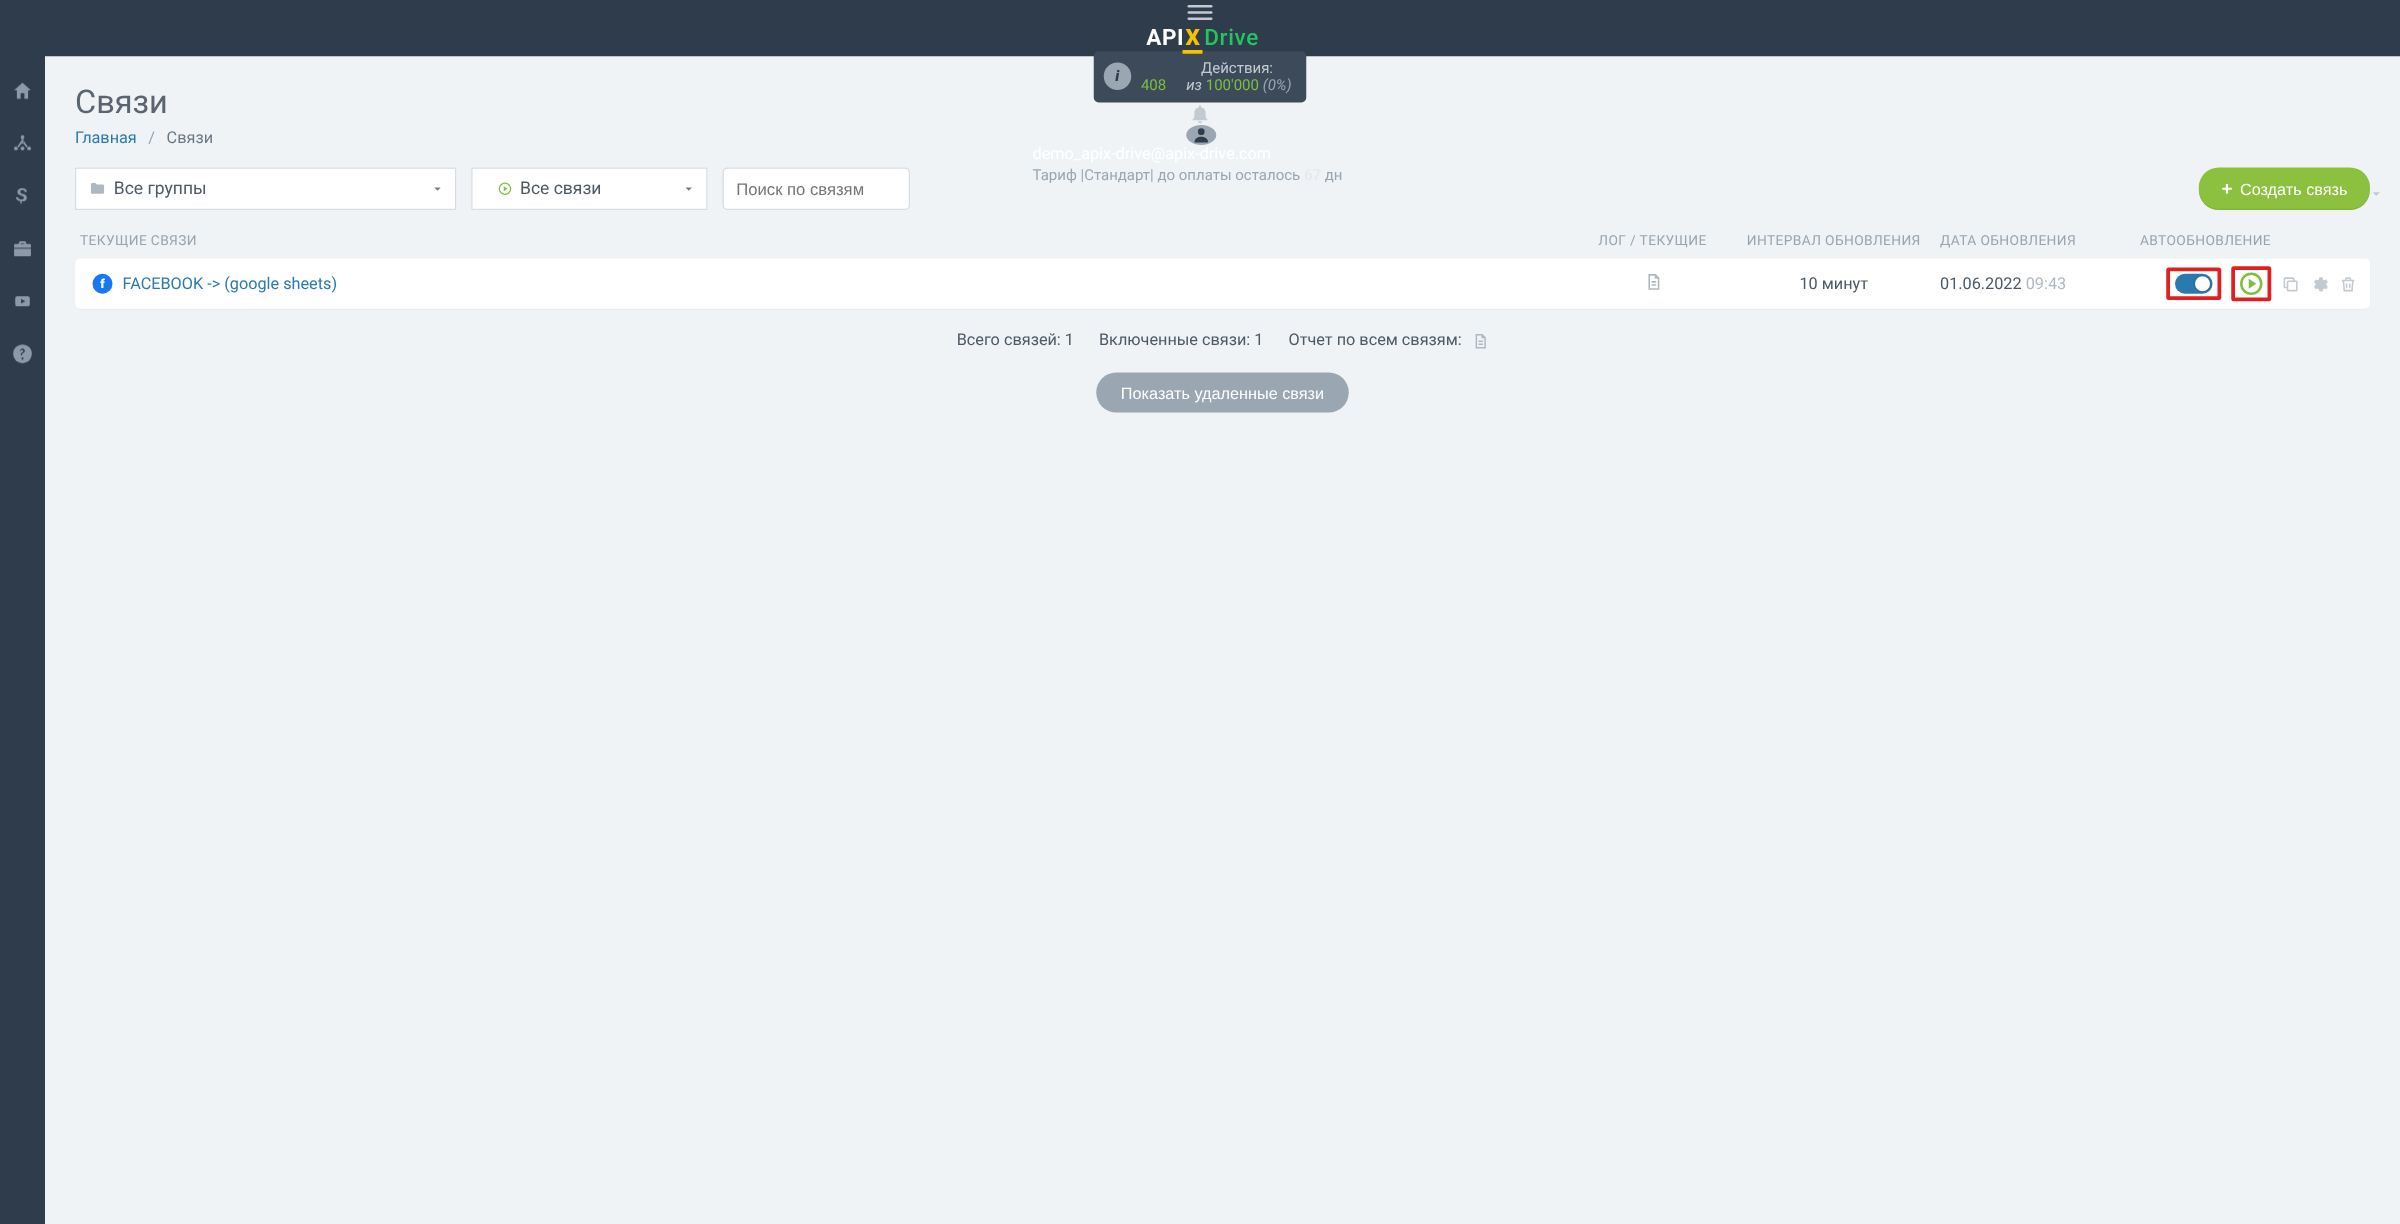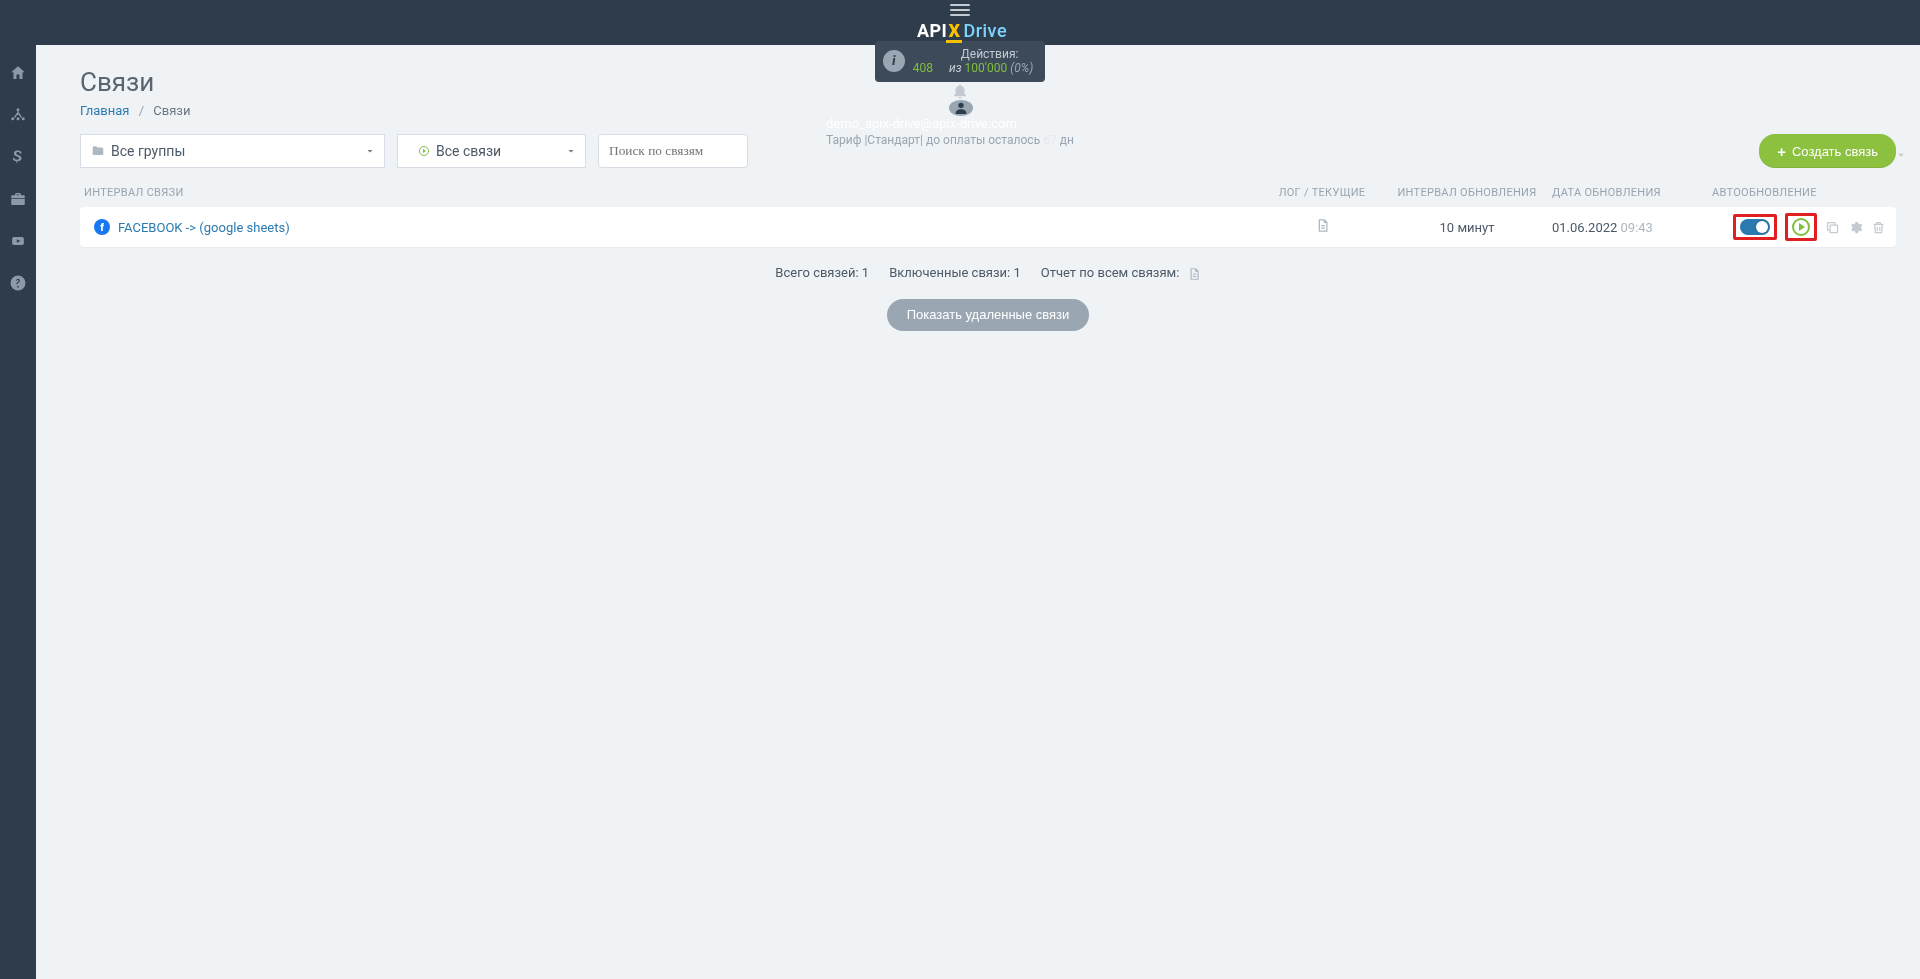--- a/index.html
+++ b/index.html
@@ -4,56 +4,56 @@
 <style>
 * { margin: 0; padding: 0; box-sizing: border-box; }
 body { font-family: -apple-system, BlinkMacSystemFont, "Segoe UI", Roboto, Arial, sans-serif; background: #f0f3f5; color: #3a4a5a; font-size: 14px; }
 .topbar { height: 45px; background: #2f3c4c; display: flex; align-items: center; padding: 0 8px; color: #fff; flex-direction: column; }
 .menu-btn { width: 28px; height: 28px; display: flex; flex-direction: column; justify-content: center; gap: 3px; cursor: pointer; padding: 4px; }
 .menu-btn span { height: 2px; background: #c3cad1; border-radius: 1px; }
 .logo { display: flex; align-items: center; margin-left: 4px; font-weight: 700; font-size: 18px; letter-spacing: .5px; }
 .logo .api { color: #fff; }
 .logo .x { color: #f6c200; font-weight: 900; margin: 0 1px; position: relative; }
 .logo .x::after { content: ""; position: absolute; left: -2px; right: -2px; bottom: -2px; height: 3px; background: #f6c200; }
-.logo .drive { color: #7dd3fc; font-weight: 500; margin-left: 2px; }
+.logo .drive { color: #22c55e; font-weight: 500; margin-left: 2px; }
 .top-spacer { flex: 1; }
 .actions-box { background: #3c4a5a; border-radius: 4px; padding: 6px 12px 6px 8px; display: flex; align-items: center; gap: 8px; }
 .info-circ { width: 22px; height: 22px; border-radius: 50%; background: #9aa6b2; color: #2f3c4c; display: flex; align-items: center; justify-content: center; font-weight: 900; font-size: 12px; font-style: italic; }
 .actions-txt { font-size: 12px; line-height: 1.2; }
 .actions-txt .lbl { color: #c3cad1; margin-left: 48px; }
 .actions-txt .n1 { color: #7fbf3f; }
 .actions-txt .iz { color: #c3cad1; font-style: italic; margin-left: 13px; }
 .actions-txt .n2 { color: #7fbf3f; }
 .actions-txt .pct { color: #9aa6b2; font-style: italic; }
 .top-icon { color: #c3cad1; margin: 0 10px; cursor: pointer; }
 .avatar { width: 24px; height: 24px; border-radius: 50%; background: #9aa6b2; color: #2f3c4c; display: flex; align-items: center; justify-content: center; margin: 0 6px 0 8px; font-size: 14px; }
 .user-block { font-size: 12px; line-height: 1.3; margin-right: 20px; }
 .user-block .email { color: #ffffff; font-size: 13px; }
 .user-block .tariff { color: #9aa6b2; }
 .user-block .tariff b { color: #e6eaee; font-weight: 600; }
 .caret-down { color: #c3cad1; cursor: pointer; margin-left: auto; margin-right: 4px; }
 
 .sidebar { position: fixed; left: 0; top: 45px; bottom: 0; width: 36px; background: #2f3c4c; display: flex; flex-direction: column; align-items: center; padding-top: 18px; gap: 22px; }
 .side-icon { color: #8d99a6; cursor: pointer; width: 20px; height: 20px; display: flex; align-items: center; justify-content: center; }
 
-.main { margin-left: 56px; padding: 22px 24px; }
+.main { margin-left: 36px; padding: 22px 24px; }
 .page-title { font-size: 26px; color: #5a6572; font-weight: 400; margin-bottom: 6px; }
 .breadcrumb { font-size: 13px; margin-bottom: 16px; }
 .breadcrumb a { color: #2a7ab0; text-decoration: none; }
 .breadcrumb .sep { color: #98a4b0; margin: 0 6px; }
 .breadcrumb .cur { color: #6b7884; }
 
 .filters-row { display: flex; gap: 12px; align-items: center; margin-bottom: 18px; }
 .select-box { border: 1px solid #d6dde4; background: #fff; border-radius: 0; height: 34px; display: flex; align-items: center; padding: 0 28px 0 10px; position: relative; cursor: pointer; color: #4c5966; }
 .select-box.w1 { width: 305px; }
 .select-box.w2 { width: 189px; padding-left: 20px; }
 .select-box .chev { position: absolute; right: 8px; color: #6f7c88; }
 .select-box .ficon { color: #aeb8c2; margin-right: 6px; }
 .select-box .picon { color: #7fbf3f; margin-right: 6px; display:flex; }
-.search-box { border: 1px solid #d6dde4; background: #fff; border-radius: 4px; height: 34px; width: 150px; padding: 0 10px; color: #98a4b0; outline: none; font-family: Liberation Serif, serif; }
+.search-box { border: 1px solid #d6dde4; background: #fff; border-radius: 4px; height: 34px; width: 150px; padding: 0 10px; color: #98a4b0; outline: none; }
 .create-btn { margin-left: auto; background: #8cc13f; color: #fff; border: none; border-radius: 16px; height: 34px; padding: 0 18px; font-size: 13px; cursor: pointer; display: flex; align-items: center; gap: 6px; box-shadow: inset 0 -1px 0 rgba(0,0,0,.08); }
 .create-btn .plus { font-weight: 700; font-size: 15px; }
 
 .table-head { display: grid; grid-template-columns: 1fr 120px 170px 160px 180px; font-size: 11px; color: #98a4b0; letter-spacing: .3px; padding: 0 4px 8px; }
 .table-row { background: #fff; border-radius: 4px; display: grid; grid-template-columns: 1fr 120px 170px 160px 180px; align-items: center; height: 40px; padding: 0 4px 0 14px; box-shadow: 0 1px 1px rgba(0,0,0,.03); }
 .link-name { display: flex; align-items: center; gap: 8px; color: #2a7ab0; font-size: 13px; cursor: pointer; }
 .fb-circ { width: 16px; height: 16px; border-radius: 50%; background: #1877f2; color: #fff; font-weight: 900; font-size: 10px; display: flex; align-items: center; justify-content: center; }
 .cell-c { text-align: center; color: #4c5966; font-size: 13px; }
 .cell-c .muted { color: #aeb8c2; }
 .doc-icon { color: #aeb8c2; cursor: pointer; display: inline-flex; }
@@ -198,21 +198,21 @@
         </span>
     </div>
     <input class="search-box" placeholder="Поиск по связям" style="">
     <button class="create-btn">
       <span class="plus">+</span>
       <span>Создать связь</span>
     </button>
   </div>
 
   <div class="table-head">
-    <div>ИНТЕРВАЛ СВЯЗИ</div>
+    <div>ТЕКУЩИЕ СВЯЗИ</div>
     <div style="text-align:center">ЛОГ / ТЕКУЩИЕ</div>
     <div style="text-align:center">ИНТЕРВАЛ ОБНОВЛЕНИЯ</div>
     <div>ДАТА ОБНОВЛЕНИЯ</div>
     <div>АВТООБНОВЛЕНИЕ</div>
   </div>
 
   <div class="table-row">
     <div class="link-name">
       <span class="fb-circ">f</span>
       <span>FACEBOOK -&gt; (google sheets)</span>

